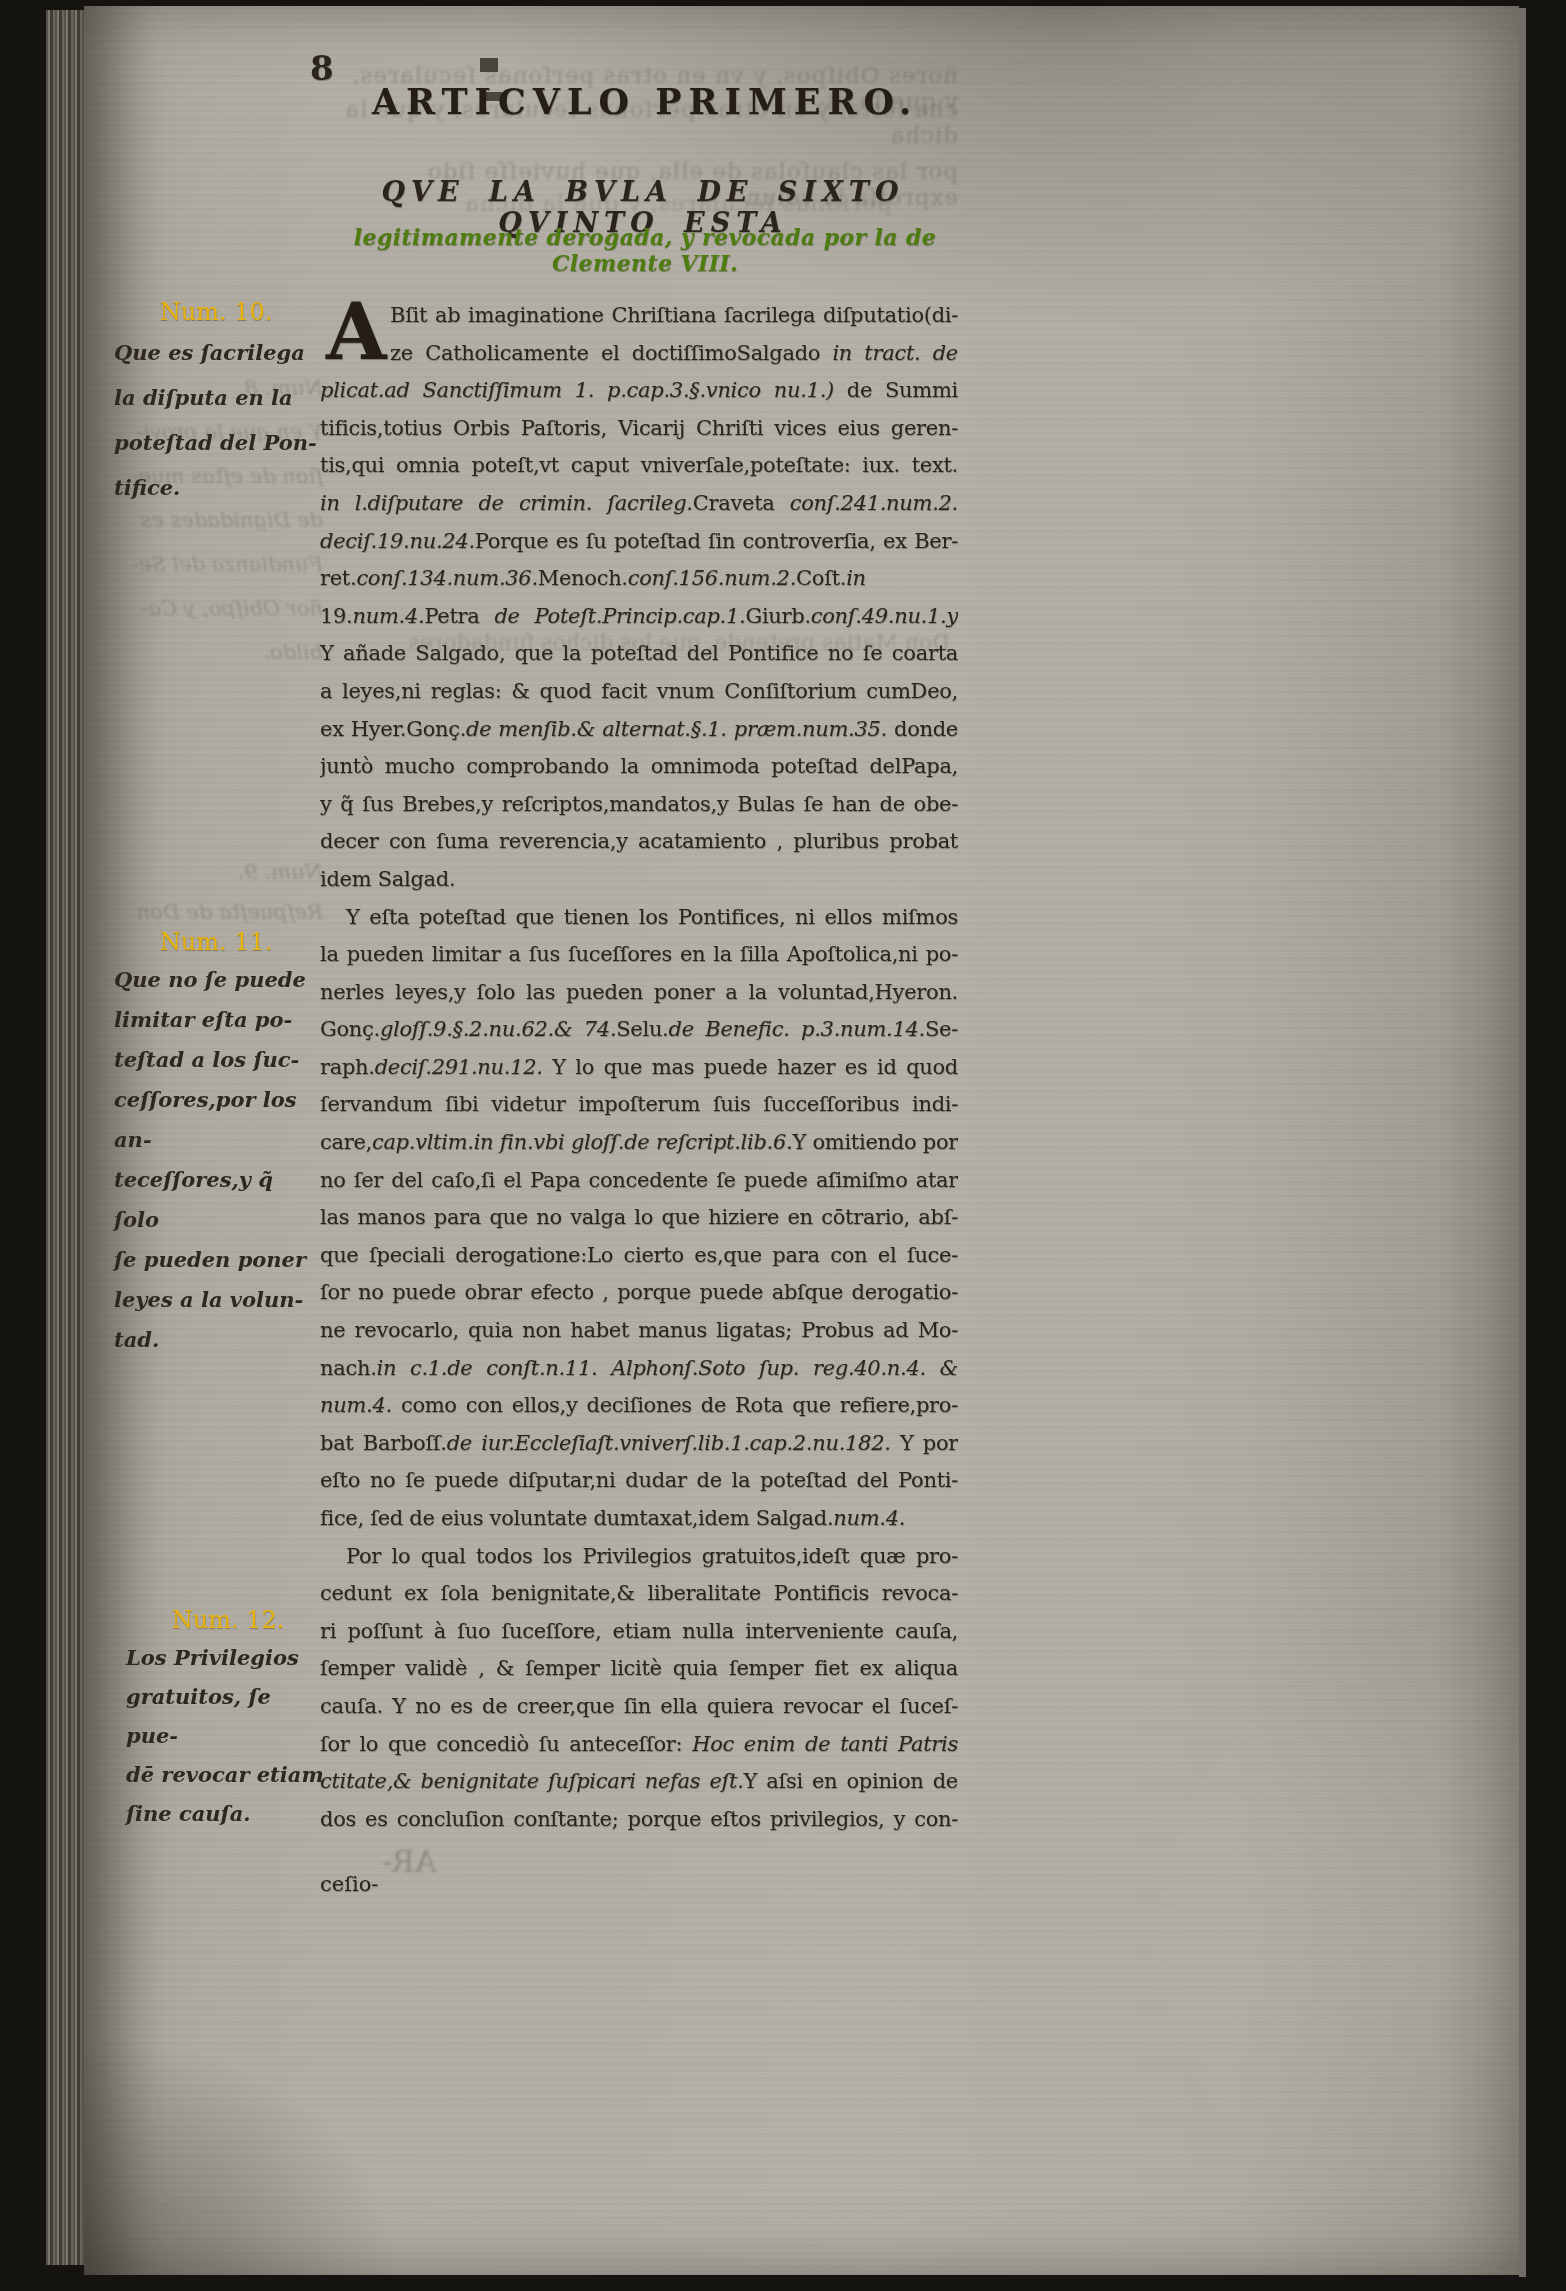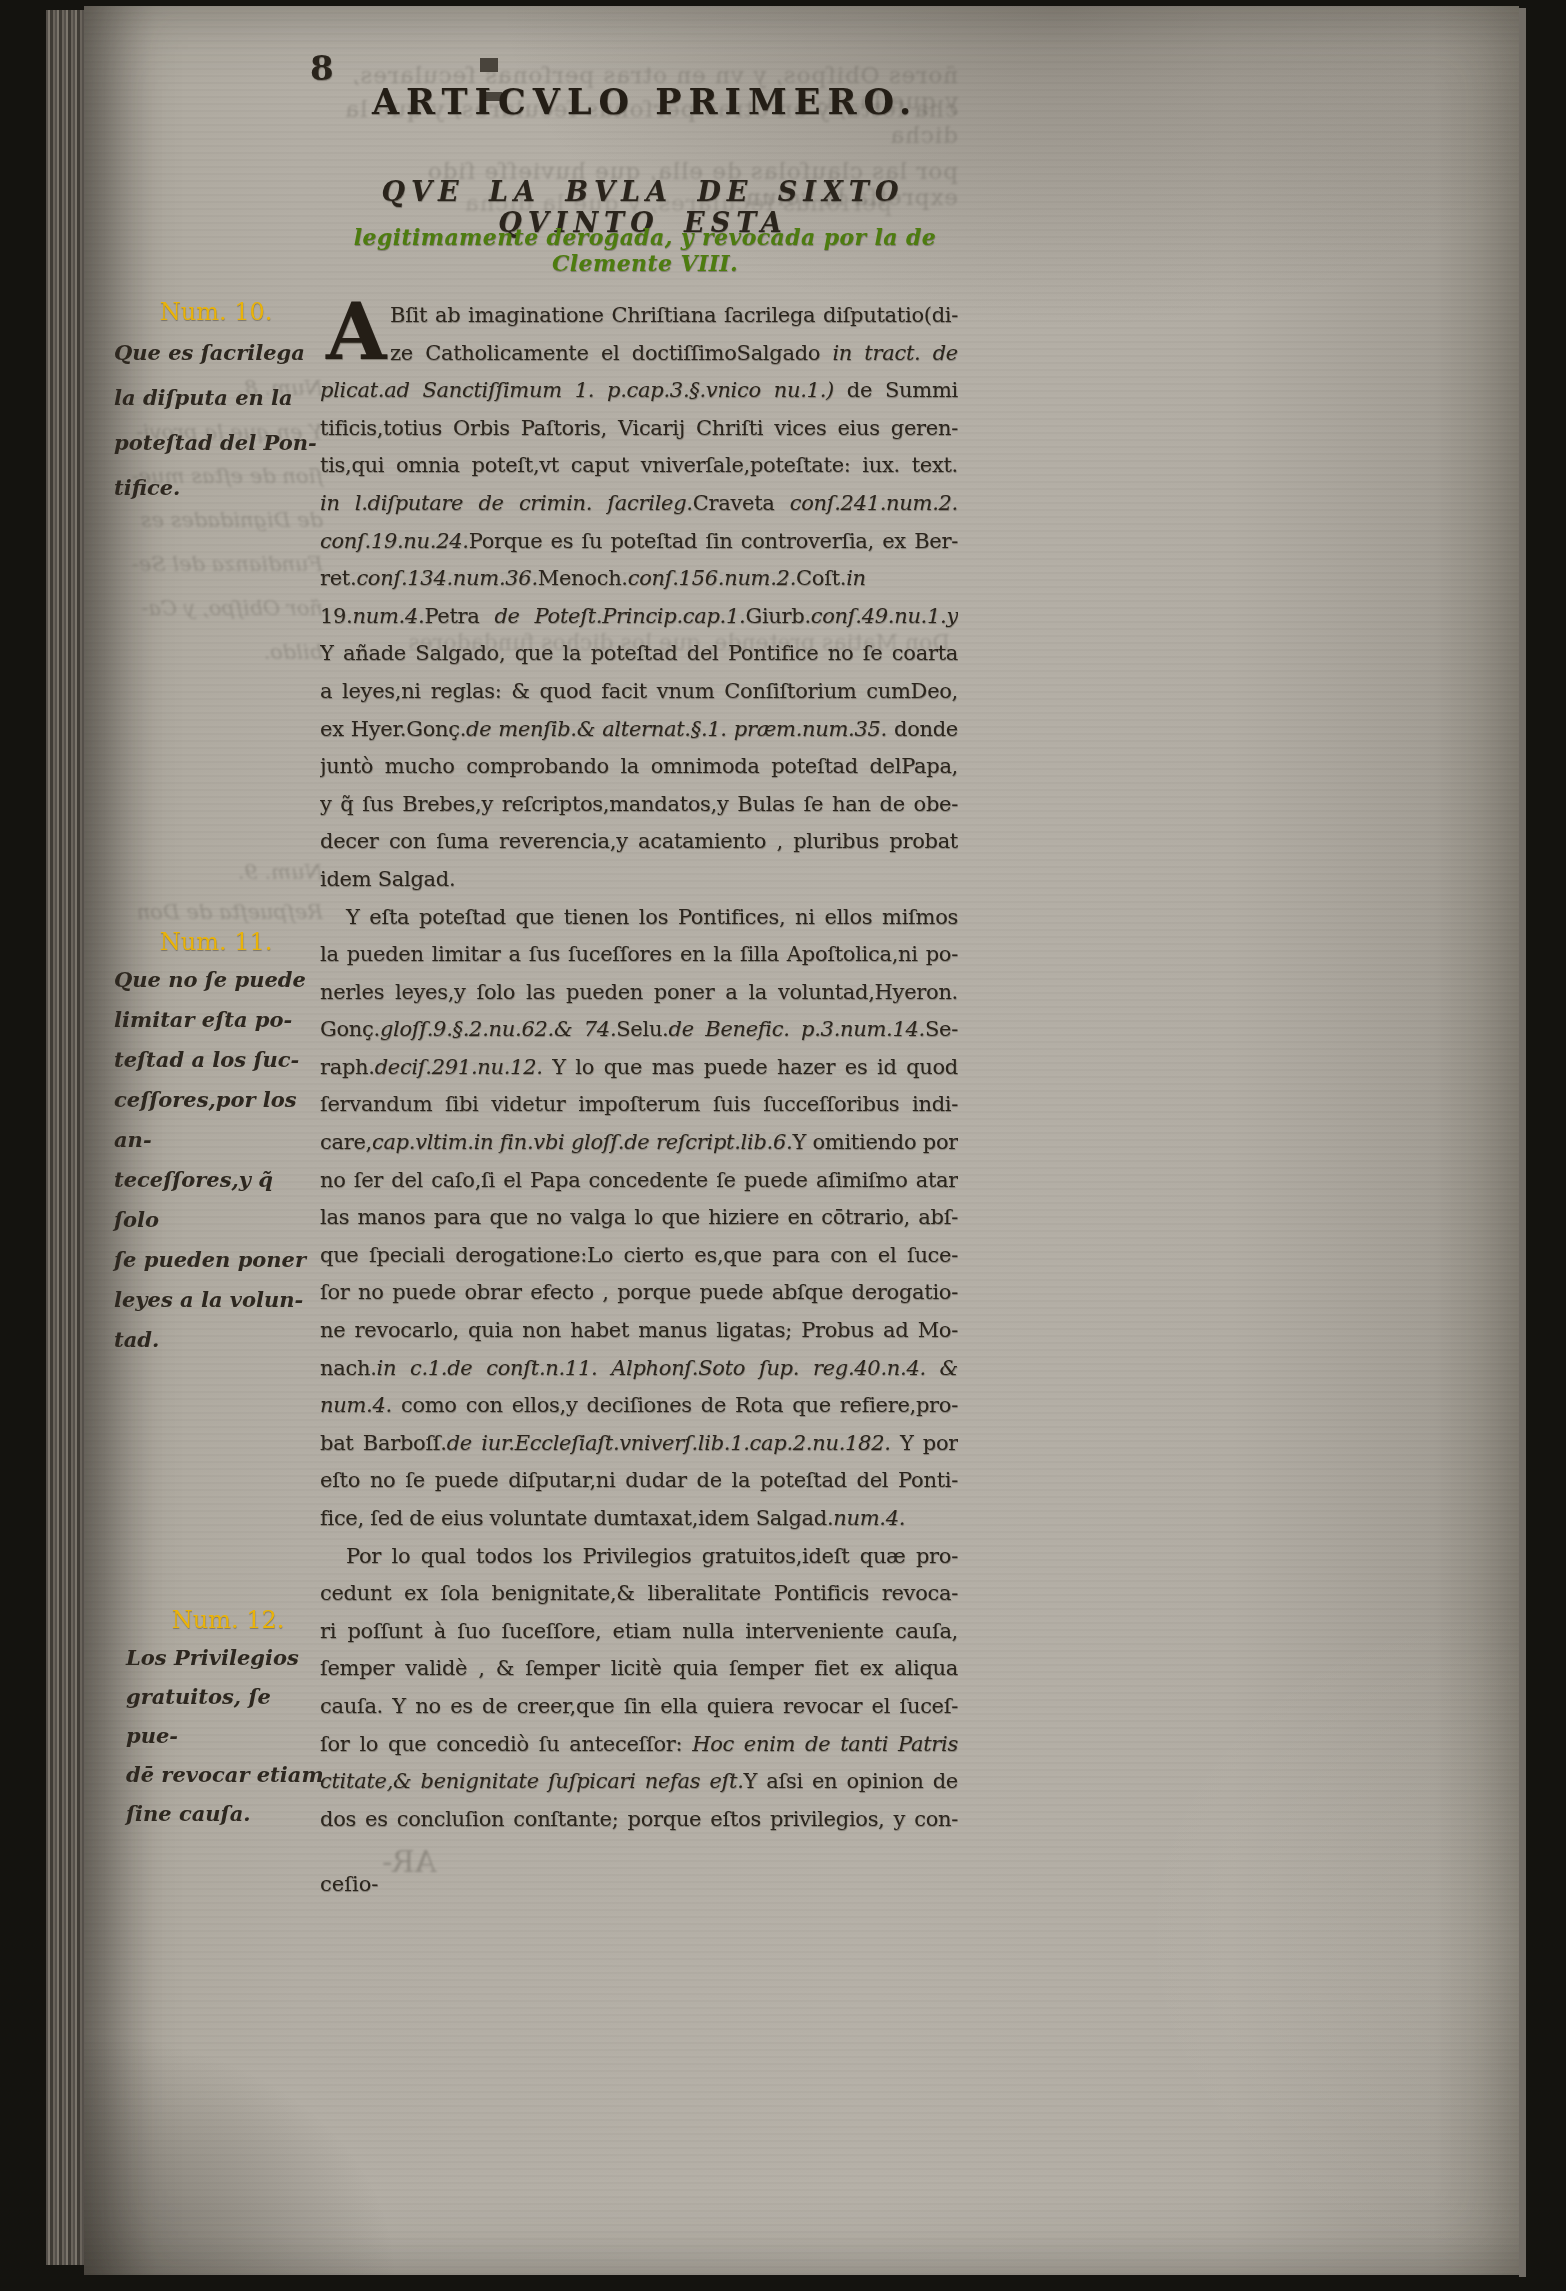--- a/index.html
+++ b/index.html
@@ -128,21 +128,21 @@
   </div>
 
   <div class="dropcap ink">A</div>
   <div class="bodycol ink" id="body-lines">
       <div class="bline dc"><span>Bſit ab imaginatione Chriſtiana ſacrilega diſputatio(di-</span></div>
       <div class="bline dc"><span>ze Catholicamente el doctiſſimoSalgado </span><span class="it">in tract. de ſup-</span></div>
       <div class="bline"><span class="it">plicat.ad Sanctiſſimum 1. p.cap.3.§.vnico nu.1.) </span><span>de Summi Pon-</span></div>
       <div class="bline"><span>tificis,totius Orbis Paſtoris, Vicarij Chriſti vices eius geren-</span></div>
       <div class="bline"><span>tis,qui omnia poteſt,vt caput vniverſale,poteſtate: iux. text.</span></div>
       <div class="bline"><span class="it">in l.diſputare de crimin. ſacrileg.</span><span>Craveta </span><span class="it">conſ.241.num.2. </span></div>
-      <div class="bline"><span class="it">conſ.19.nu.24.</span><span>Porque es ſu poteſtad ſin controverſia, ex Ber-</span></div>
+      <div class="bline"><span class="it">deciſ.19.nu.24.</span><span>Porque es ſu poteſtad ſin controverſia, ex Ber-</span></div>
       <div class="bline"><span>ret.</span><span class="it">conſ.134.num.36.</span><span>Menoch.</span><span class="it">conſ.156.num.2.</span><span>Coſt.</span><span class="it">in dict.conſ.</span></div>
       <div class="bline"><span>19.</span><span class="it">num.4.</span><span>Petra </span><span class="it">de Poteſt.Princip.cap.1.</span><span>Giurb.</span><span class="it">conſ.49.nu.1.y 2.</span></div>
       <div class="bline"><span>Y añade Salgado, que la poteſtad del Pontifice no ſe coarta</span></div>
       <div class="bline"><span>a leyes,ni reglas: &amp; quod facit vnum Conſiſtorium cumDeo,</span></div>
       <div class="bline"><span>ex Hyer.Gonç.</span><span class="it">de menſib.&amp; alternat.§.1. præm.num.35. </span><span>donde</span></div>
       <div class="bline"><span>juntò mucho comprobando la omnimoda poteſtad delPapa,</span></div>
       <div class="bline"><span>y q̃ ſus Brebes,y reſcriptos,mandatos,y Bulas ſe han de obe-</span></div>
       <div class="bline"><span>decer con ſuma reverencia,y acatamiento , pluribus probat</span></div>
       <div class="bline noj"><span>idem Salgad.</span></div>
       <div class="bline ind"><span>Y eſta poteſtad que tienen los Pontifices, ni ellos miſmos</span></div>

